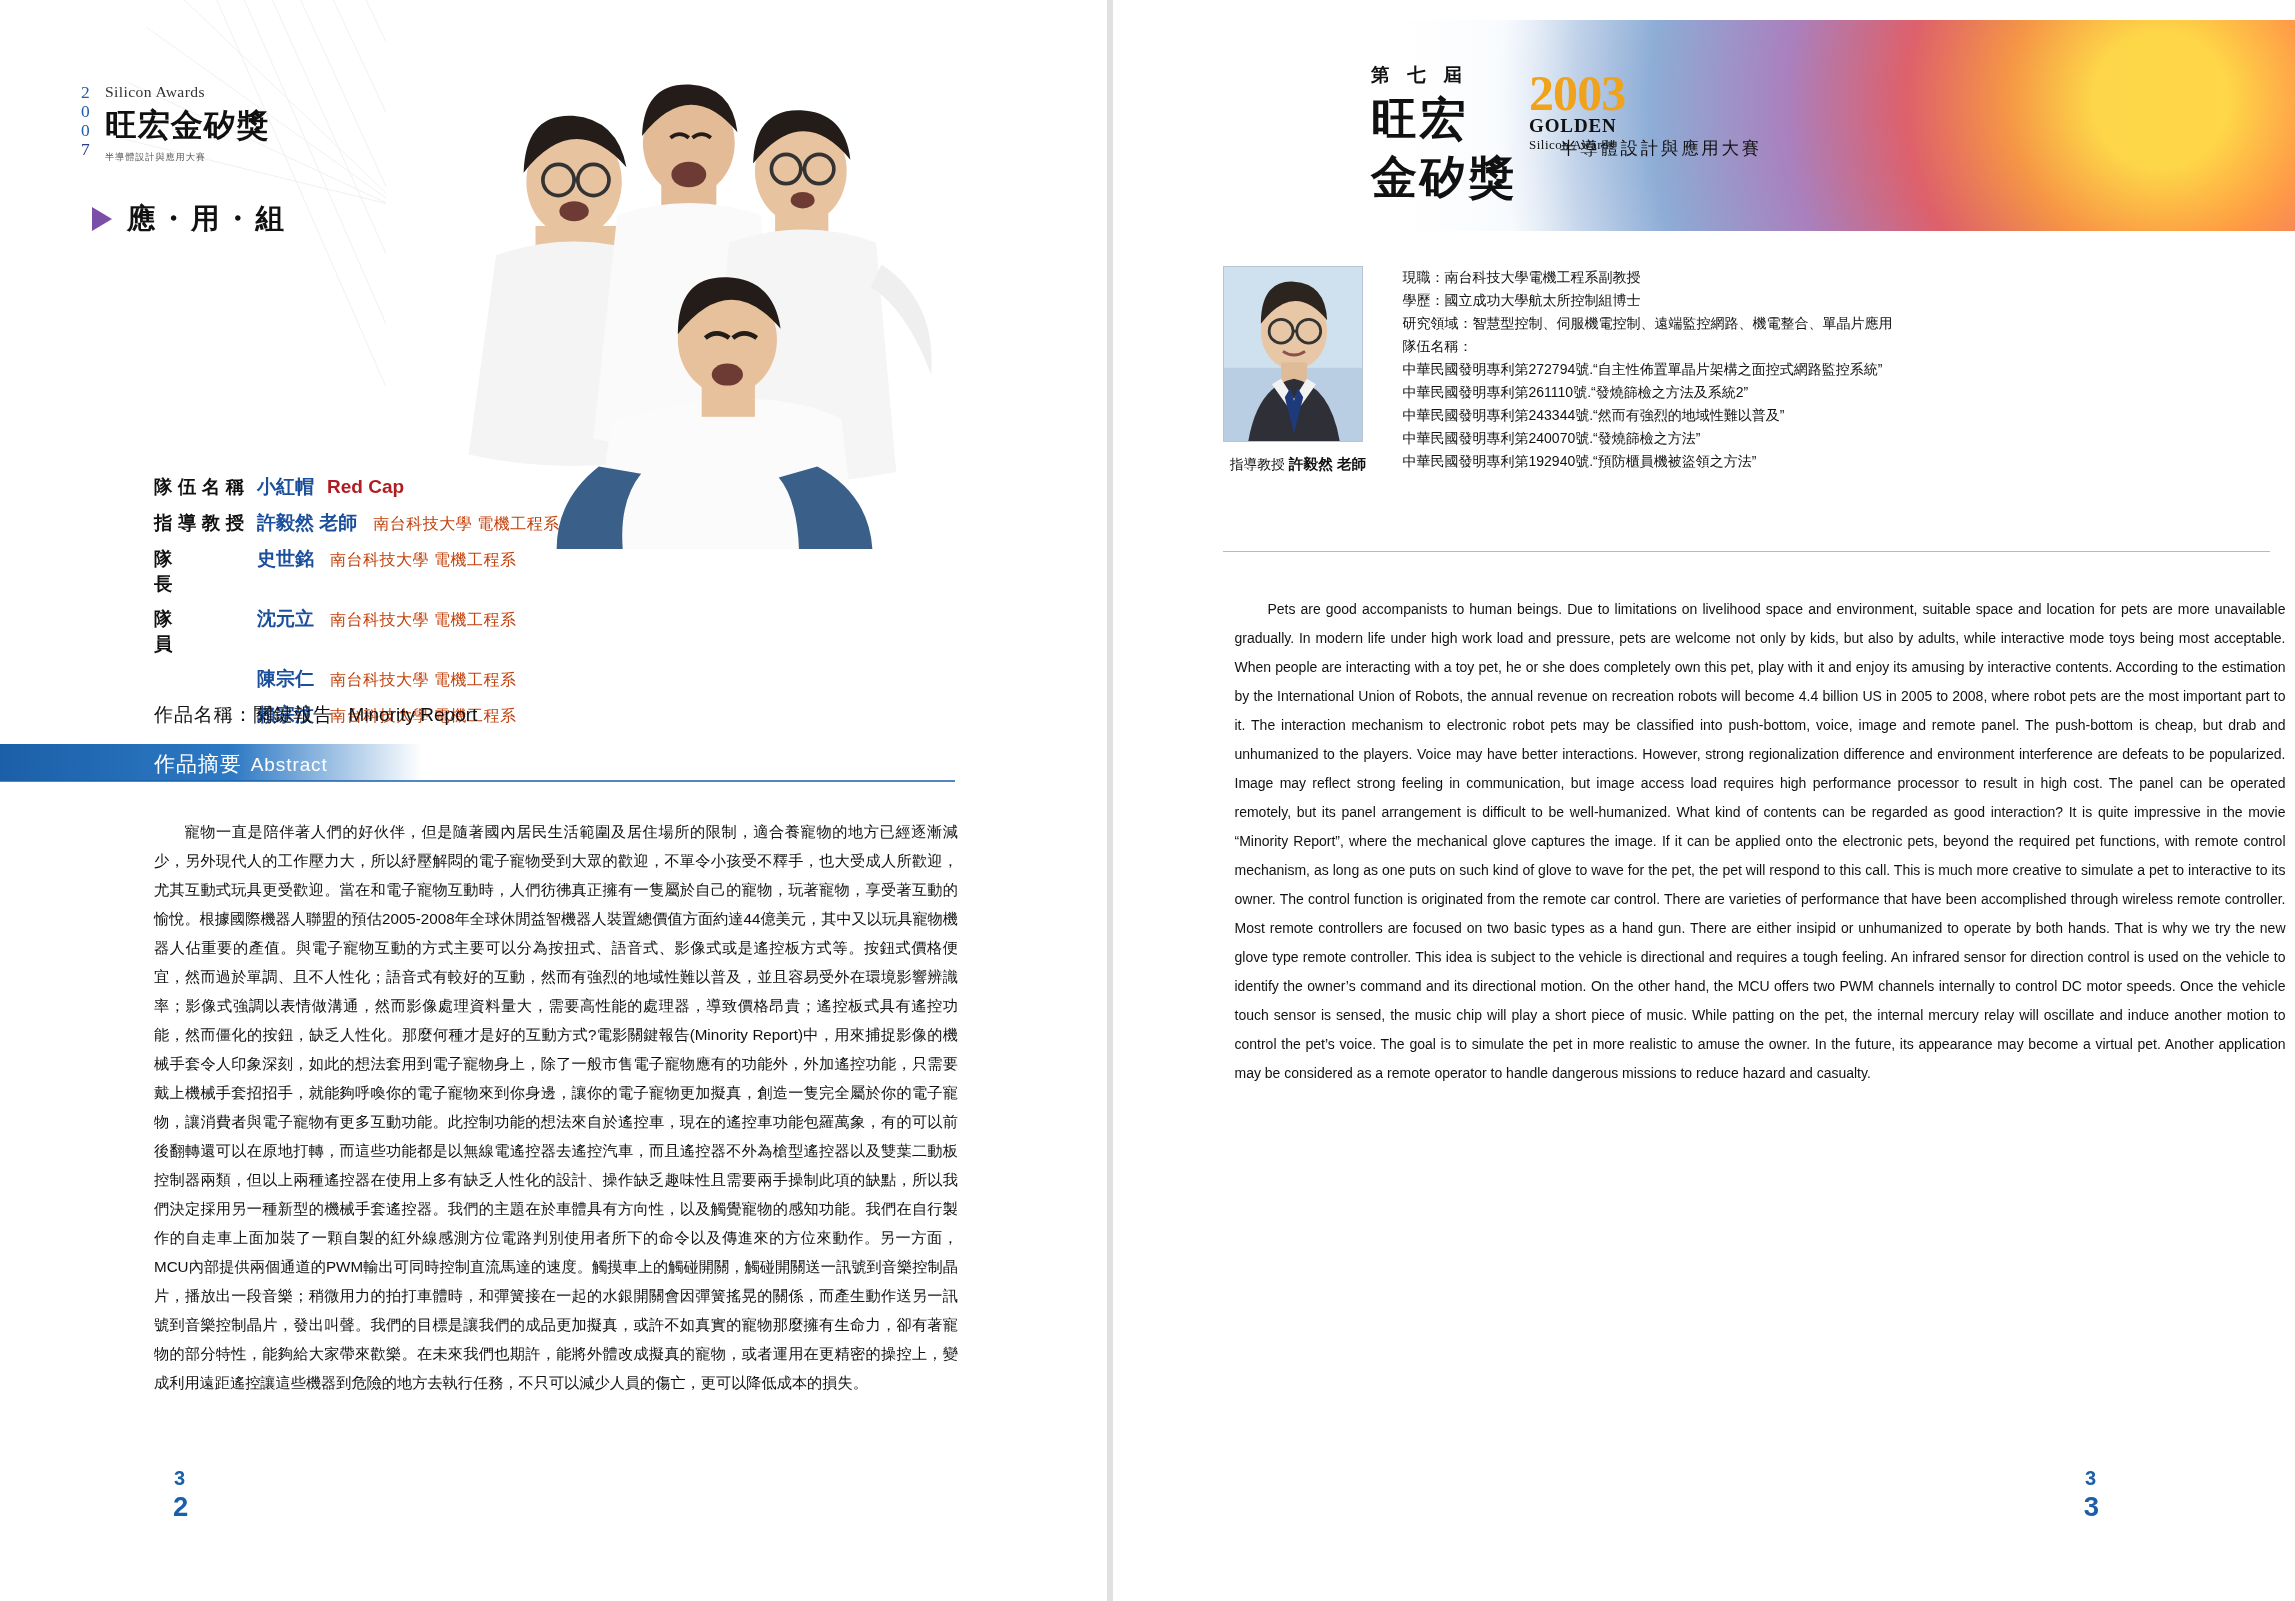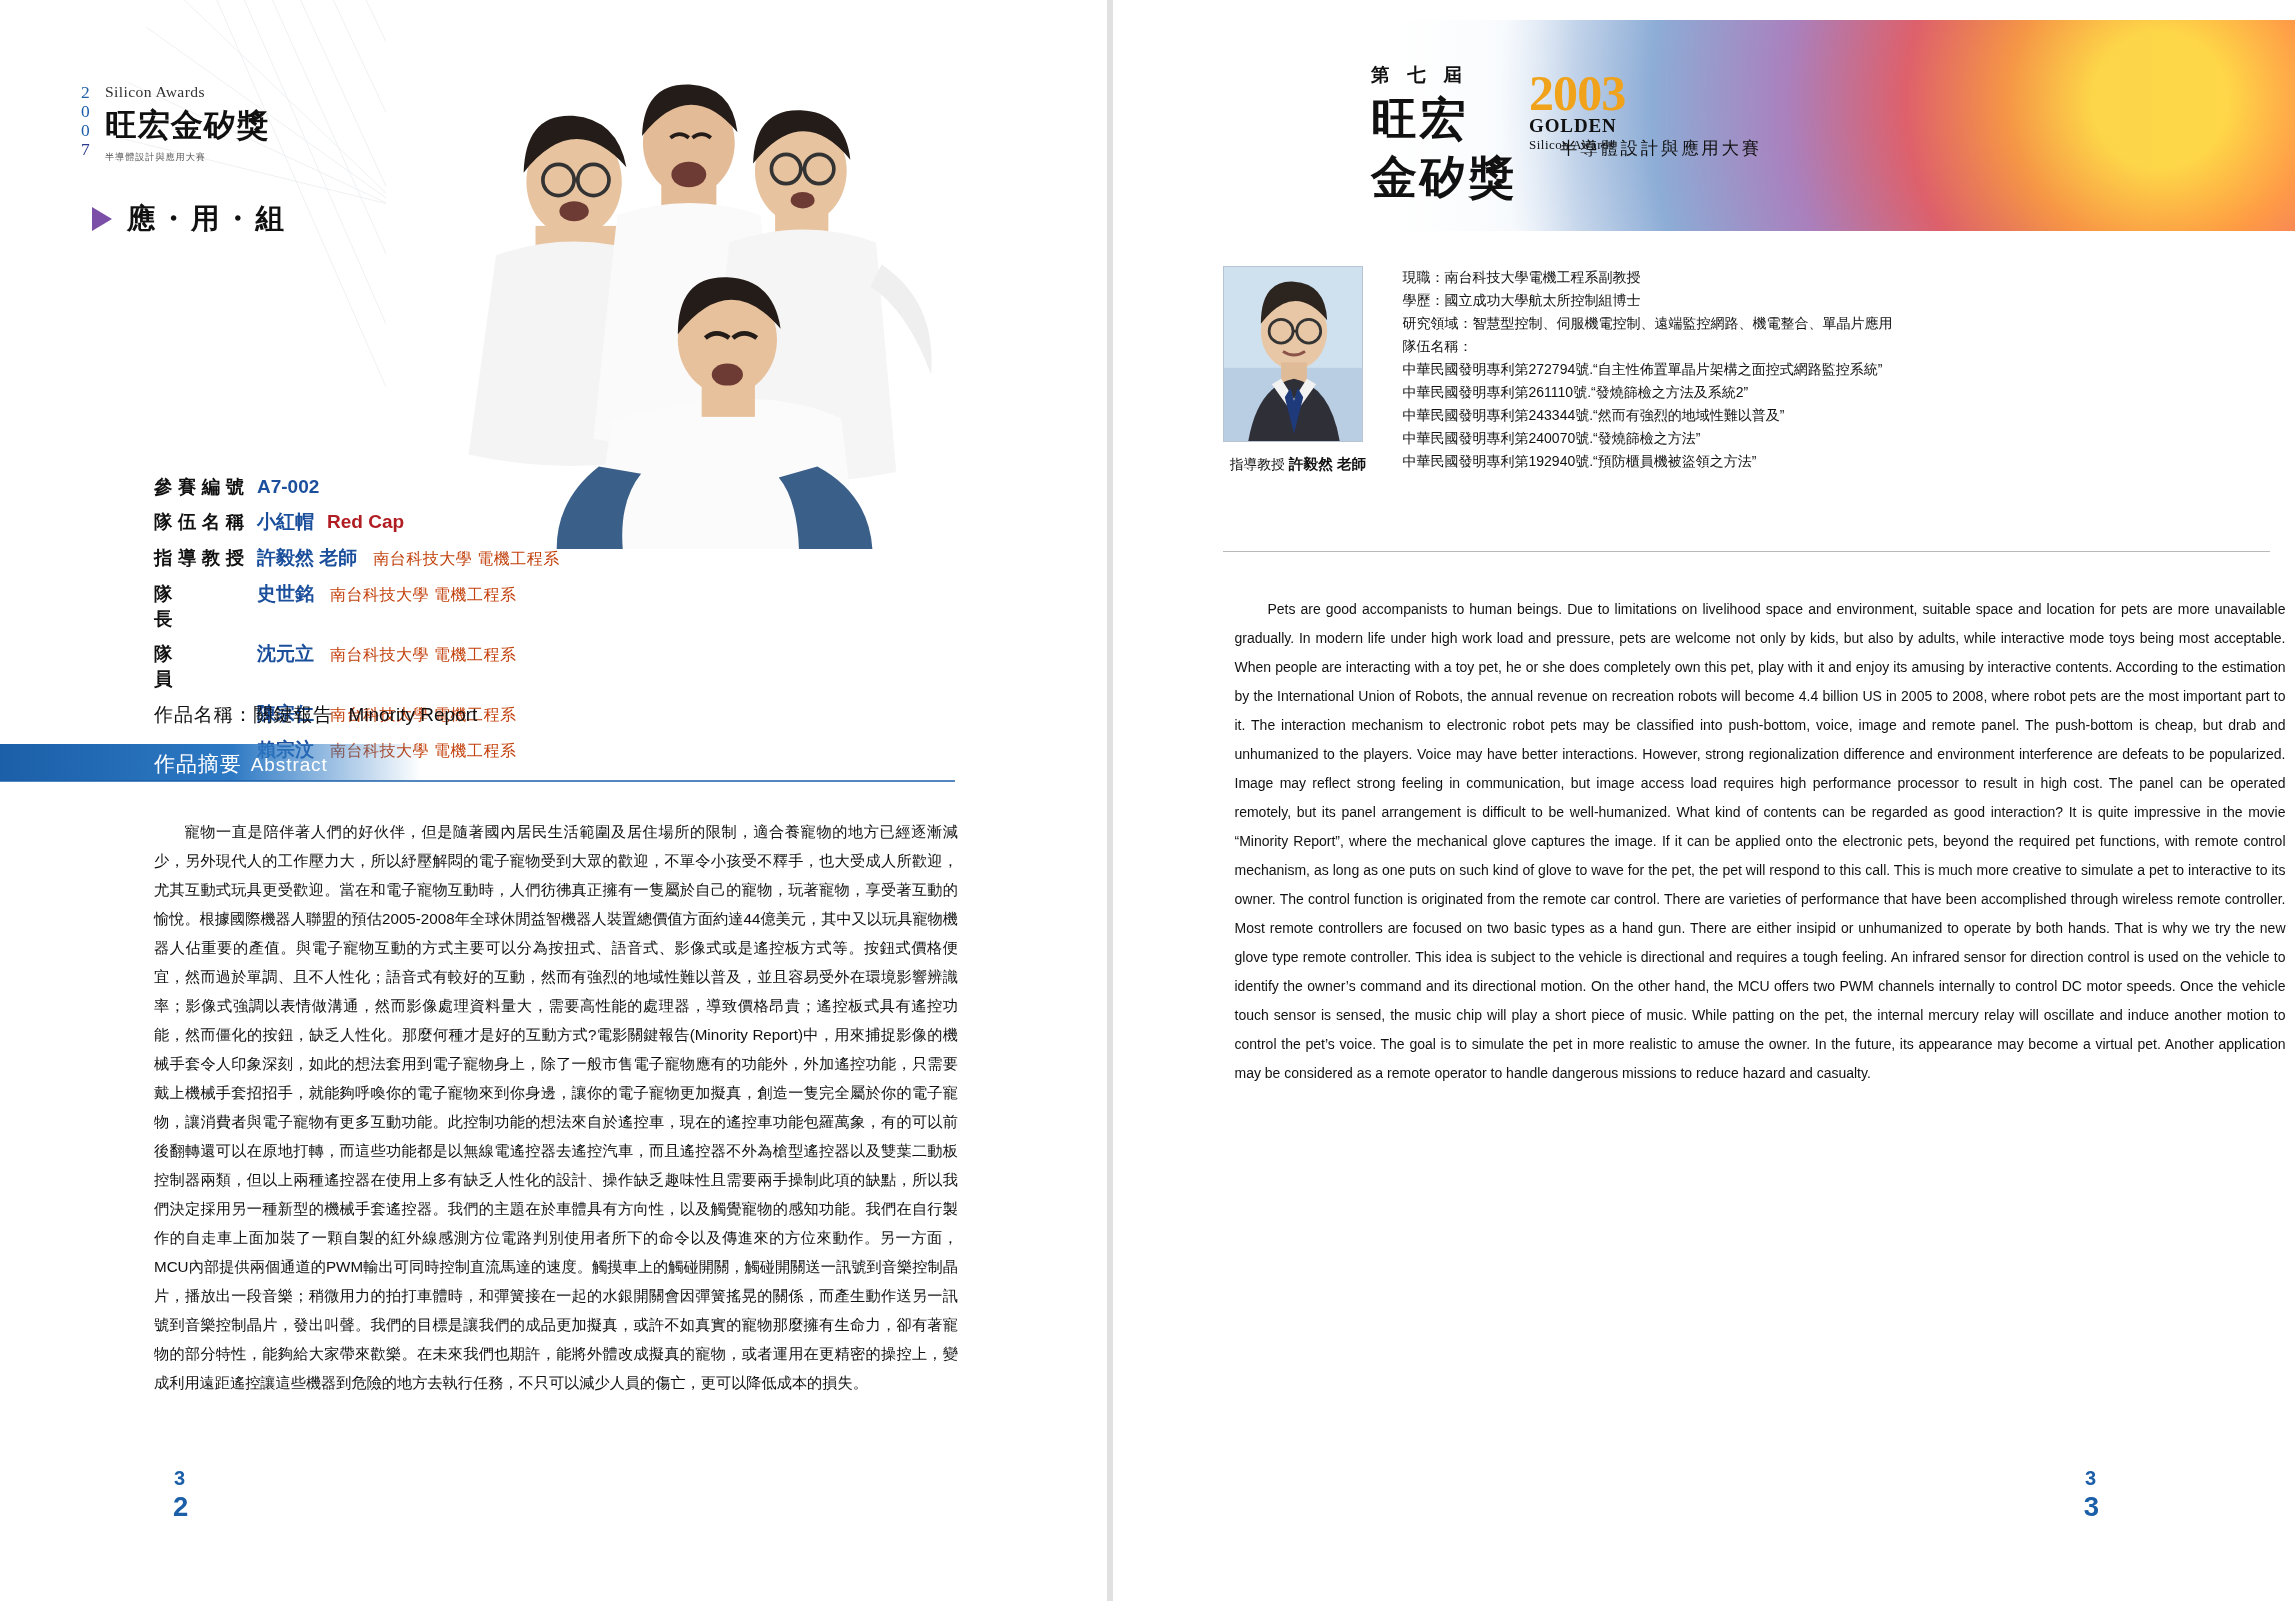--- a/index.html
+++ b/index.html
@@ -243,24 +243,20 @@
           <path d="M348 330 q12 -10 26 0" stroke="#241c18" stroke-width="5" fill="none"></path>
           <path d="M378 330 q12 -10 26 0" stroke="#241c18" stroke-width="5" fill="none"></path>
           <ellipse cx="372" cy="370" rx="17" ry="12" fill="#6d3b33"></ellipse>
           <path d="M232 470 q-46 36 -46 90 l72 0 q-4 -52 20 -82z" fill="#3a5f88"></path>
           <path d="M470 470 q56 30 60 90 l-80 0 q-2 -54 -22 -78z" fill="#3a5f88"></path>
         </g>
       </svg>
     </div>
 
     <div id="info">
-      <div class="inf-row">
-        <div class="inf-label">參賽編號</div>
-        <div class="inf-val">A7-002</div>
-      </div>
       <div class="inf-row">
         <div class="inf-label">隊伍名稱</div>
         <div class="inf-val">小紅帽</div>
         <div class="inf-val red" style="margin-left:13px">Red Cap</div>
       </div>
       <div class="inf-row">
         <div class="inf-label">指導教授</div>
         <div class="inf-val">許毅然  老師</div>
         <div class="inf-sub">南台科技大學  電機工程系</div>
       </div>

